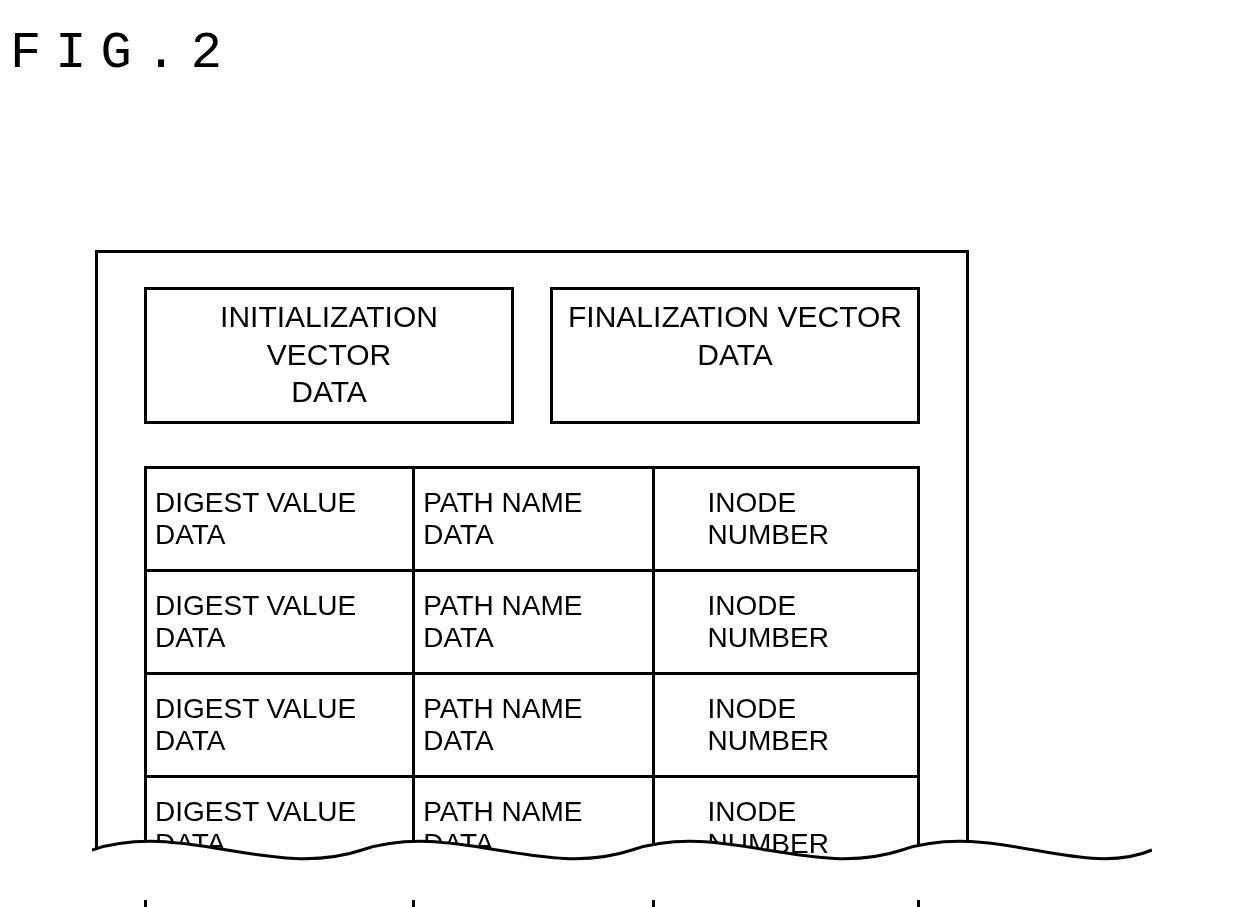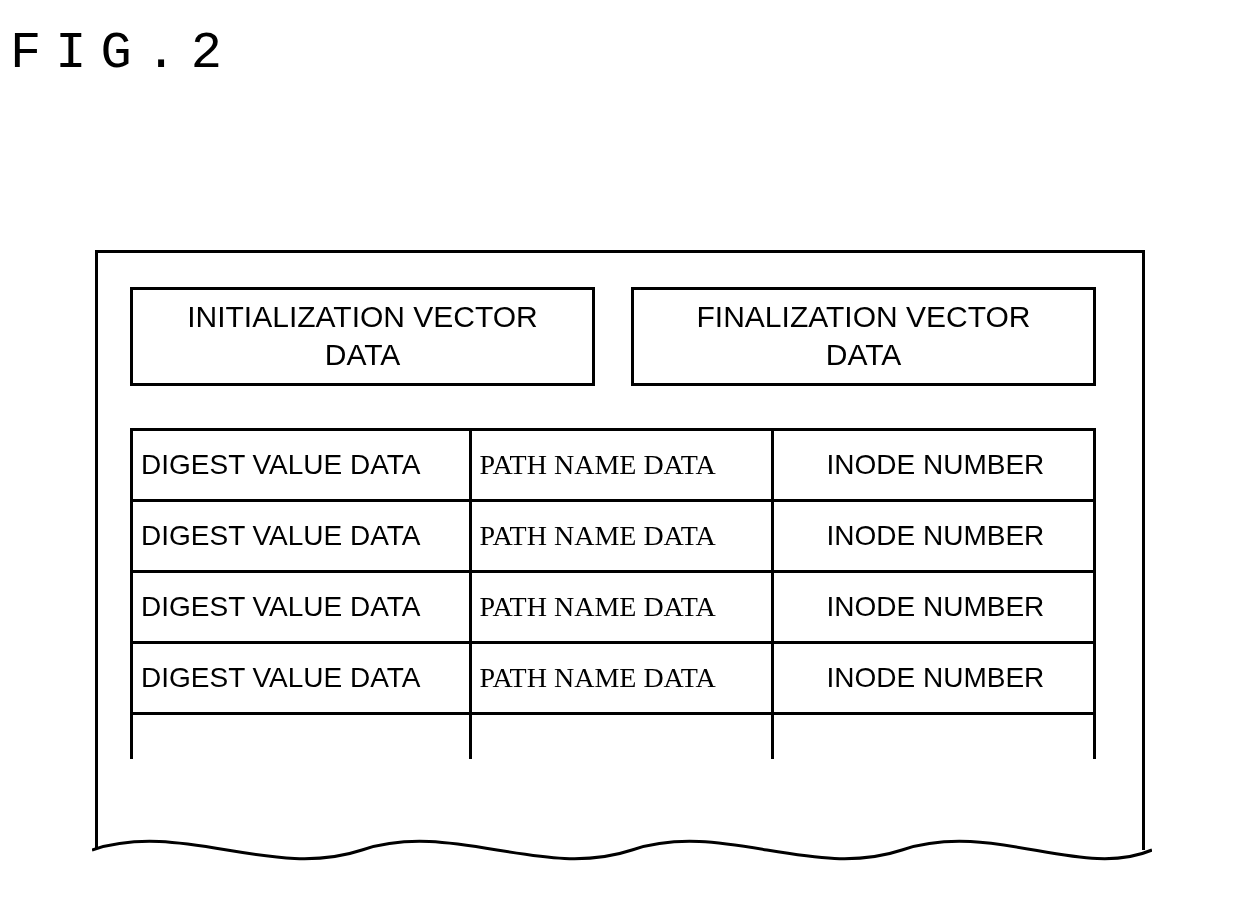--- a/index.html
+++ b/index.html
@@ -24,26 +24,26 @@
     letter-spacing: 14px;
     font-weight: 400;
     font-family: "Courier New", "Consolas", monospace;
   }
 
   
   .outer-box {
     position: absolute;
     top: 250px;
     left: 95px;
-    width: 1050px;
+    width: 874px;
     height: 600px;
     border: 3px solid #000;
     border-bottom: none; 
     box-sizing: border-box;
-    padding: 34px 46px 0 32px;
+    padding: 34px 46px 0 46px;
   }
 
   
   .hdr-row {
     display: flex;
     justify-content: space-between;
     gap: 36px;
     margin-bottom: 42px;
   }
   .hdr-box {
@@ -72,21 +72,21 @@
     text-align: left;
     font-size: 28px;
     padding: 18px 8px;
     box-sizing: border-box;
   }
   .tbl-cell:last-child {
     border-right: none;
     margin-left: 45px;
   }
   .col-a { width: 37%; }
-  .col-b { width: 33%; font-family: Liberation Serif, serif; }
+  .col-b { width: 33%; }
   .col-c { width: 30%; }
 
   
   .tbl-row.partial .tbl-cell {
     height: 44px;
     padding: 0;
   }
 
   
   .wave-mask {

